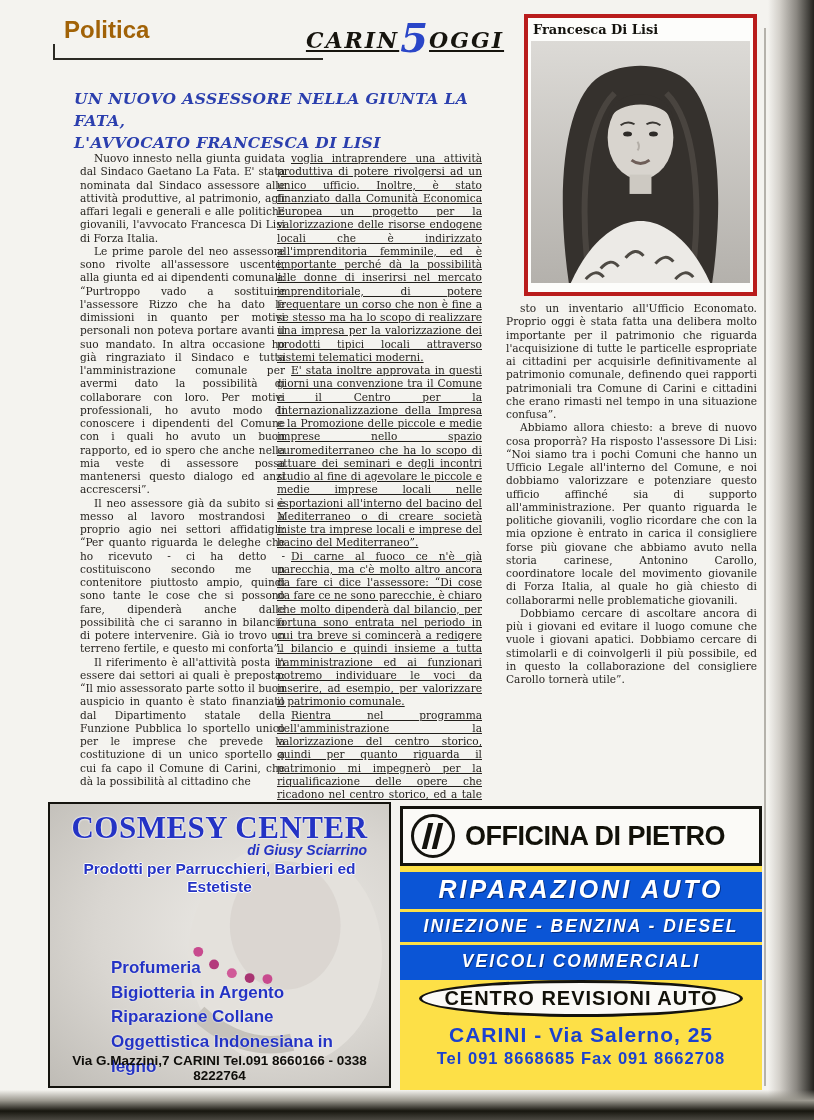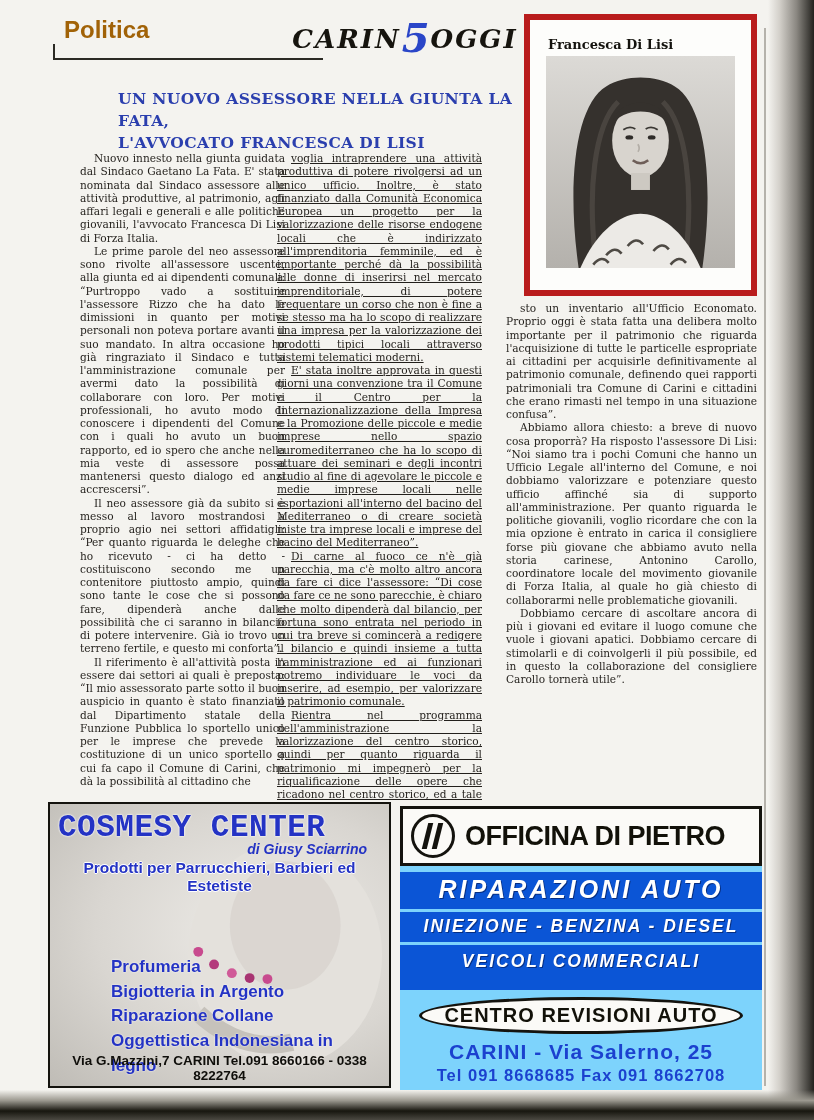--- a/index.html
+++ b/index.html
@@ -12,85 +12,85 @@
   
   .edge-right { position:absolute; top:0; right:0; width:46px; height:100%;
     background:linear-gradient(to right, rgba(220,218,212,0) 0%, #d3d0ca 25%, #8a8781 62%, #23221e 100%); }
   .edge-bottom { position:absolute; left:0; bottom:0; width:100%; height:30px;
     background:linear-gradient(to bottom, rgba(220,218,212,0) 0%, #9b988f 35%, #17160f 70%, #4b4942 100%); }
   .edge-line { position:absolute; left:764px; top:28px; width:2px; height:1058px; background:#b5b2ab; }
 
   
   .masthead { position:absolute; left:240px; top:10px; width:330px; text-align:center;
     font-style:italic; font-weight:bold; color:#16140e; white-space:nowrap; }
-  .masthead .side { font-size:26px; letter-spacing:2px; }
+  .masthead .side { font-size:22px; letter-spacing:2px;text-decoration:underline; }
   .masthead .m5 { font-size:40px; color:#2a46c8; position:relative; top:4px; margin:0 1px; }
   .section-title { position:absolute; left:64px; top:16px;
     font-family:"Liberation Sans", sans-serif; font-weight:bold; font-size:24px; color:#a16207; }
   .section-tick { position:absolute; left:53px; top:44px; width:2px; height:16px; background:#2b2a24; }
   .section-rule { position:absolute; left:53px; top:58px; width:270px; height:2px; background:#2b2a24; }
 
   
   .headline { position:absolute; left:74px; top:88px; width:445px;
-    color:#2b3fae; font-weight:bold; font-size:15.5px;
-    line-height:22px; letter-spacing:0.4px;margin-left:44px; }
+    color:#2b3fae; font-style:italic; font-weight:bold; font-size:15.5px;
+    line-height:22px; letter-spacing:0.4px; }
 
   
   .photo-box { position:absolute; left:524px; top:14px; width:233px; height:282px;
-    background:#fdfdfb; border:6px solid #b91c1c; padding:16px; }
+    background:#fdfdfb; border:4px solid #b91c1c; padding:3px; }
   .photo-caption { font-weight:bold; font-size:13px; color:#14130e; margin:1px 0 4px 2px; }
   .portrait { width:100%; height:calc(100% - 26px); display:block; }
 
   
   .col { position:absolute; font-size:10.6px; line-height:13.25px; text-align:justify;
     color:#221f1b; overflow:hidden; }
   .col p { text-indent:14px; margin:0; }
   .col1 { left:80px;  top:152px; width:205px; height:650px; }
   .col2 { left:277px; top:152px; width:205px; height:650px;text-decoration:underline; }
   .col3 { left:506px; top:302px; width:251px; height:496px; }
 
   
   .ad-cosmesy { position:absolute; left:48px; top:802px; width:343px; height:286px;
     border:2px solid #14130e; overflow:hidden;
     background:radial-gradient(ellipse at 62% 45%, #edebe7 0%, #d9d6d1 55%, #bfbcb6 100%); }
   .cz-bg { position:absolute; left:0; top:0; width:100%; height:100%; }
   .cz-content { position:relative; z-index:1; height:100%; padding:6px 8px; }
-  .cz-name { font-family:Liberation Mono, monospace; font-weight:bold; font-size:31px;
-    color:#2433c4; text-align:left; letter-spacing:0.5px;
+  .cz-name { font-family:Liberation Serif, serif; font-weight:bold; font-size:31px;
+    color:#2433c4; text-align:center; letter-spacing:0.5px;
     text-shadow:0 0 2px #ffffff, 0 0 2px #ffffff; }
   .cz-owner { text-align:right; font-family:"Liberation Sans", sans-serif; font-style:italic;
     font-weight:bold; font-size:14px; color:#2433c4; margin:-4px 14px 0 0; }
   .cz-tagline { font-family:"Liberation Sans", sans-serif; font-weight:bold; font-size:15.5px;
     color:#2433c4; text-align:center; margin-top:2px;
     text-shadow:-1px 0 #fff, 1px 0 #fff, 0 -1px #fff, 0 1px #fff; }
   .cz-items { margin-top:60px; padding-left:8px;margin-left:45px; }
   .cz-item { font-family:"Liberation Sans", sans-serif; font-weight:bold; font-size:17px;
     color:#2433c4; line-height:1.45; text-shadow:0 0 2px #ffffff; }
   .cz-address { position:absolute; left:0; bottom:3px; width:100%; text-align:center; z-index:1;
     font-family:"Liberation Sans", sans-serif; font-weight:bold; font-size:13.5px; color:#0f0e0a; }
 
   
-  .ad-officina { position:absolute; left:400px; top:806px; width:362px; height:284px; background:#7dd3fc; }
+  .ad-officina { position:absolute; left:400px; top:806px; width:362px; height:284px; background:#fde047; }
   .of-header { height:60px; border:3px solid #14130e; display:flex; align-items:center;
     gap:10px; padding:0 8px; background:#fbfaf7; }
   .of-logo { width:44px; height:44px; border:3px solid #14130e; border-radius:50%;
     position:relative; flex:0 0 auto; }
   .of-logo:before { content:""; position:absolute; left:11px; top:6px; width:5px; height:26px;
     background:#14130e; transform:skewX(-14deg); }
   .of-logo:after { content:""; position:absolute; left:21px; top:6px; width:5px; height:26px;
     background:#14130e; transform:skewX(-14deg); }
   .of-name { font-family:"Liberation Sans", sans-serif; font-weight:bold; font-size:27px;
     letter-spacing:-0.5px; color:#121109; white-space:nowrap; }
   .of-band { background:#0b55d6; color:#ffffff; text-align:center;
     font-family:"Liberation Sans", sans-serif; font-weight:bold; font-style:italic;
     text-shadow:1px 1px 0 rgba(0,0,30,0.45); }
   .of-band1 { margin-top:6px; font-size:25px; letter-spacing:3px; padding:3px 0 5px; }
   .of-band2 { margin-top:3px; font-size:17.5px; letter-spacing:2px; padding:4px 0 5px; }
-  .of-band3 { margin-top:3px; font-size:17.5px; letter-spacing:2px; padding:4px 0 16px; line-height:1.45; }
-  .of-revisioni { margin:7px auto 0; width:324px; border:3px solid #14130e; border-radius:50%;
+  .of-band3 { margin-top:3px; font-size:17.5px; letter-spacing:2px; padding:4px 0 6px; line-height:1.45; }
+  .of-revisioni { margin:0 auto 0; width:324px; border:3px solid #14130e; border-radius:50%;
     text-align:center; font-family:"Liberation Sans", sans-serif; font-weight:bold;
     font-size:20px; color:#121109; padding:4px 0; background:#fbfaf7; letter-spacing:1px; }
   .of-address { margin-top:6px; text-align:center; color:#1b41cf;
     font-family:"Liberation Sans", sans-serif; font-weight:bold; font-size:21px; letter-spacing:1px; }
   .of-phone { margin-top:2px; text-align:center; color:#1b41cf;
     font-family:"Liberation Sans", sans-serif; font-weight:bold; font-size:16.5px; letter-spacing:1px; }
 </style>
 </head>
 <body>
 

